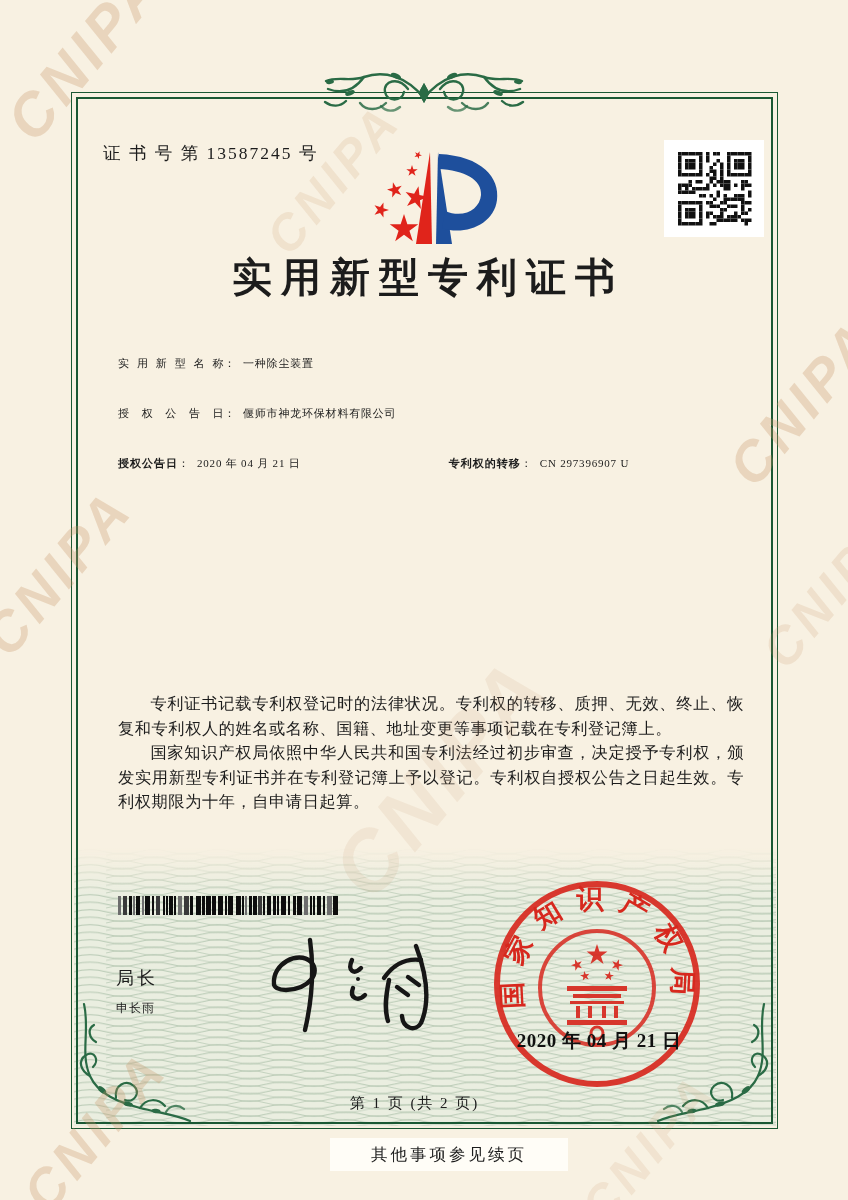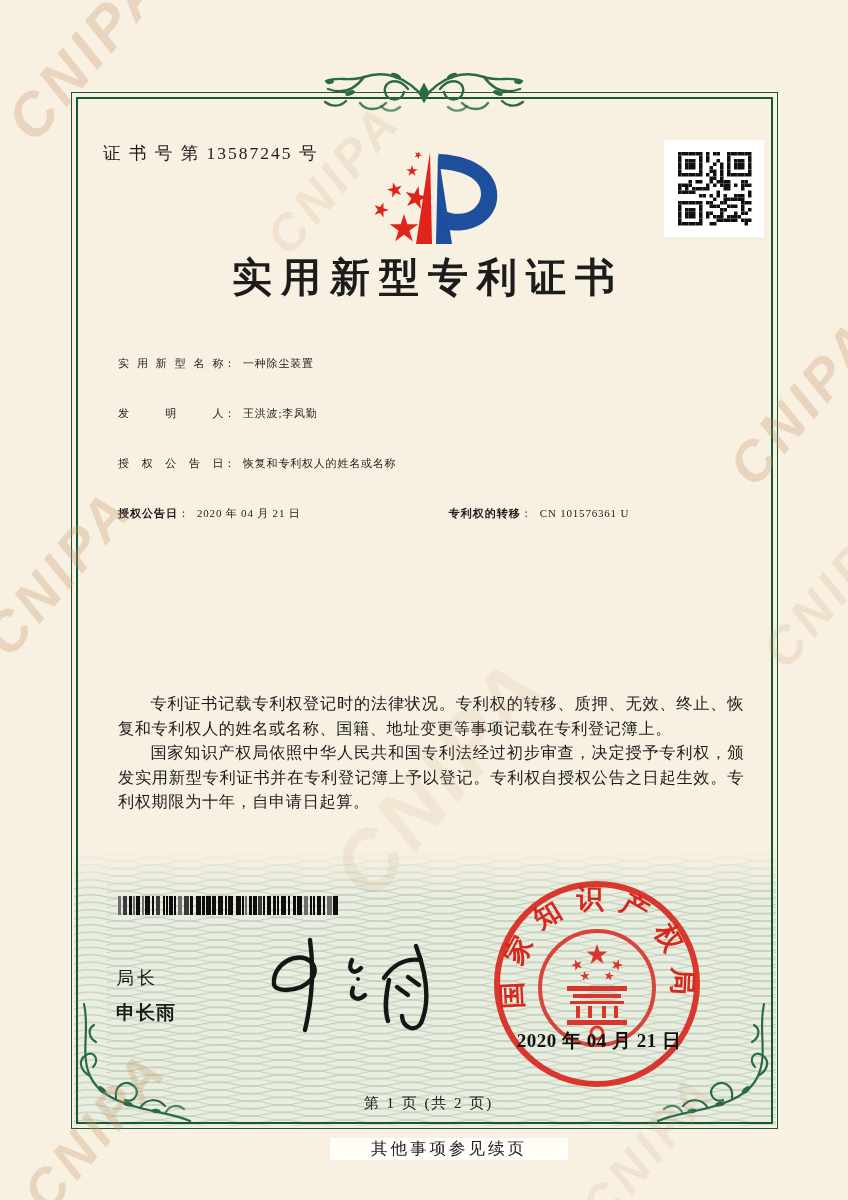--- a/index.html
+++ b/index.html
@@ -26,29 +26,29 @@
   
   .body-text{left:118px;top:692px;width:626px;z-index:10;}
   .body-text p{margin:0;font-size:16.2px;line-height:24.5px;text-indent:2em;letter-spacing:.6px;text-align:justify;}
   
   .barcode{left:118px;top:896px;width:224px;height:19px;z-index:10;font-size:0;}
   .barcode i{display:inline-block;height:100%;}
   
   .sig-title{left:116px;top:966px;font-family:"Liberation Sans","DejaVu Sans",sans-serif;
              font-size:18px;letter-spacing:3px;z-index:10;font-weight:500;}
   .sig-name{left:116px;top:1000px;font-family:"Liberation Sans","DejaVu Sans",sans-serif;
-            font-size:19px;letter-spacing:1px;z-index:10;font-weight:700;}
+            font-size:12px;letter-spacing:1px;z-index:10;font-weight:400;}
   .signature{left:248px;top:934px;z-index:10;}
   
   .seal{left:485px;top:872px;z-index:11;}
   .seal-date{left:493px;top:1028px;width:212px;text-align:center;font-size:19px;font-weight:700;
              letter-spacing:.5px;z-index:12;color:#111;}
   
-  .page-info{left:76px;top:1094px;width:705px;text-align:center;font-size:15px;letter-spacing:2px;z-index:10;}
-  .note-box{left:330px;top:1138px;width:238px;height:22px;background:#fffdf7;z-index:10;
+  .page-info{left:62px;top:1094px;width:705px;text-align:center;font-size:15px;letter-spacing:2px;z-index:10;}
+  .note-box{left:330px;top:1138px;width:238px;height:33px;background:#fffdf7;z-index:10;
             display:flex;align-items:center;justify-content:center;}
   .note-box span{font-size:16.5px;letter-spacing:3px;}
   
   .wm{position:absolute;z-index:20;font-family:"Liberation Sans","DejaVu Sans",sans-serif;
       font-style:italic;font-weight:700;color:rgba(199,148,104,.30);letter-spacing:5px;
       transform:rotate(-50deg);pointer-events:none;}
   .z1{z-index:1;}.z4{z-index:4;}
 </style>
 </head>
 <body>
@@ -368,25 +368,24 @@
         <rect x="31.5" y="70" width="3.5" height="3.5"></rect>
         <rect x="35" y="70" width="3.5" height="3.5"></rect>
         <rect x="66.5" y="70" width="3.5" height="3.5"></rect>
       </svg></div>
   </div>
 
 <div class="abs title">实用新型专利证书</div>
 
 <div class="abs fields">
   <div class="frow"><span class="flabel">实用新型名称</span><span class="fcolon">：</span><span class="fvalue">一种除尘装置</span></div>
-  <div class="frow"><span class="flabel">发明人</span><span class="fcolon">：</span><span class="fvalue">王洪波;李凤勤</span></div>
-  <div class="frow"><span class="flabel">授权公告日</span><span class="fcolon">：</span><span class="fvalue">恢复和专利权人的姓名或名称</span></div>
+  <div class="frow"><span class="flabel">授权公告日</span><span class="fcolon">：</span><span class="fvalue">偃师市神龙环保材料有限公司</span></div>
   <div class="frow">
     <span class="ggroup first"><span class="flabel g">授权公告日</span><span class="fcolon">：</span><span class="fvalue">2020 年 04 月 21 日</span></span>
-    <span class="ggroup"><span class="flabel g">专利权的转移</span><span class="fcolon">：</span><span class="fvalue">CN 101576361 U</span></span>
+    <span class="ggroup"><span class="flabel g">专利权的转移</span><span class="fcolon">：</span><span class="fvalue">CN 297396907 U</span></span>
   </div>
 </div>
 
 <div class="abs body-text">
   <p>专利证书记载专利权登记时的法律状况。专利权的转移、质押、无效、终止、恢复和专利权人的姓名或名称、国籍、地址变更等事项记载在专利登记簿上。</p>
   <p>国家知识产权局依照中华人民共和国专利法经过初步审查，决定授予专利权，颁发实用新型专利证书并在专利登记簿上予以登记。专利权自授权公告之日起生效。专利权期限为十年，自申请日起算。</p>
 </div>
 
 <div class="abs barcode" id="barcode"><i style="width:3px;margin-right:2px;background:#6d6d6d"></i><i style="width:4px;margin-right:2px;background:#3a3a3a"></i><i style="width:3px;margin-right:1px;background:#0d0d0d"></i><i style="width:2px;margin-right:1px;background:#6d6d6d"></i><i style="width:4px;margin-right:2px;background:#0d0d0d"></i><i style="width:2px;margin-right:1px;background:#6d6d6d"></i><i style="width:5px;margin-right:2px;background:#0d0d0d"></i><i style="width:2px;margin-right:2px;background:#0d0d0d"></i><i style="width:4px;margin-right:3px;background:#3a3a3a"></i><i style="width:2px;margin-right:1px;background:#0d0d0d"></i><i style="width:2px;margin-right:1px;background:#0d0d0d"></i><i style="width:4px;margin-right:1px;background:#0d0d0d"></i><i style="width:2px;margin-right:2px;background:#0d0d0d"></i><i style="width:4px;margin-right:2px;background:#6d6d6d"></i><i style="width:5px;margin-right:1px;background:#3a3a3a"></i><i style="width:3px;margin-right:3px;background:#0d0d0d"></i><i style="width:5px;margin-right:1px;background:#0d0d0d"></i><i style="width:3px;margin-right:1px;background:#0d0d0d"></i><i style="width:5px;margin-right:1px;background:#0d0d0d"></i><i style="width:4px;margin-right:2px;background:#0d0d0d"></i><i style="width:5px;margin-right:2px;background:#0d0d0d"></i><i style="width:2px;margin-right:1px;background:#0d0d0d"></i><i style="width:5px;margin-right:3px;background:#0d0d0d"></i><i style="width:5px;margin-right:1px;background:#0d0d0d"></i><i style="width:2px;margin-right:1px;background:#0d0d0d"></i><i style="width:2px;margin-right:2px;background:#6d6d6d"></i><i style="width:3px;margin-right:1px;background:#0d0d0d"></i><i style="width:4px;margin-right:1px;background:#0d0d0d"></i><i style="width:4px;margin-right:1px;background:#3a3a3a"></i><i style="width:2px;margin-right:2px;background:#0d0d0d"></i><i style="width:4px;margin-right:2px;background:#0d0d0d"></i><i style="width:3px;margin-right:1px;background:#0d0d0d"></i><i style="width:2px;margin-right:2px;background:#0d0d0d"></i><i style="width:5px;margin-right:2px;background:#0d0d0d"></i><i style="width:2px;margin-right:3px;background:#0d0d0d"></i><i style="width:3px;margin-right:1px;background:#0d0d0d"></i><i style="width:5px;margin-right:2px;background:#0d0d0d"></i><i style="width:4px;margin-right:2px;background:#6d6d6d"></i><i style="width:2px;margin-right:1px;background:#0d0d0d"></i><i style="width:2px;margin-right:2px;background:#0d0d0d"></i><i style="width:4px;margin-right:2px;background:#0d0d0d"></i><i style="width:2px;margin-right:2px;background:#0d0d0d"></i><i style="width:5px;margin-right:1px;background:#6d6d6d"></i><i style="width:5px;margin-right:2px;background:#0d0d0d"></i></div>
 

